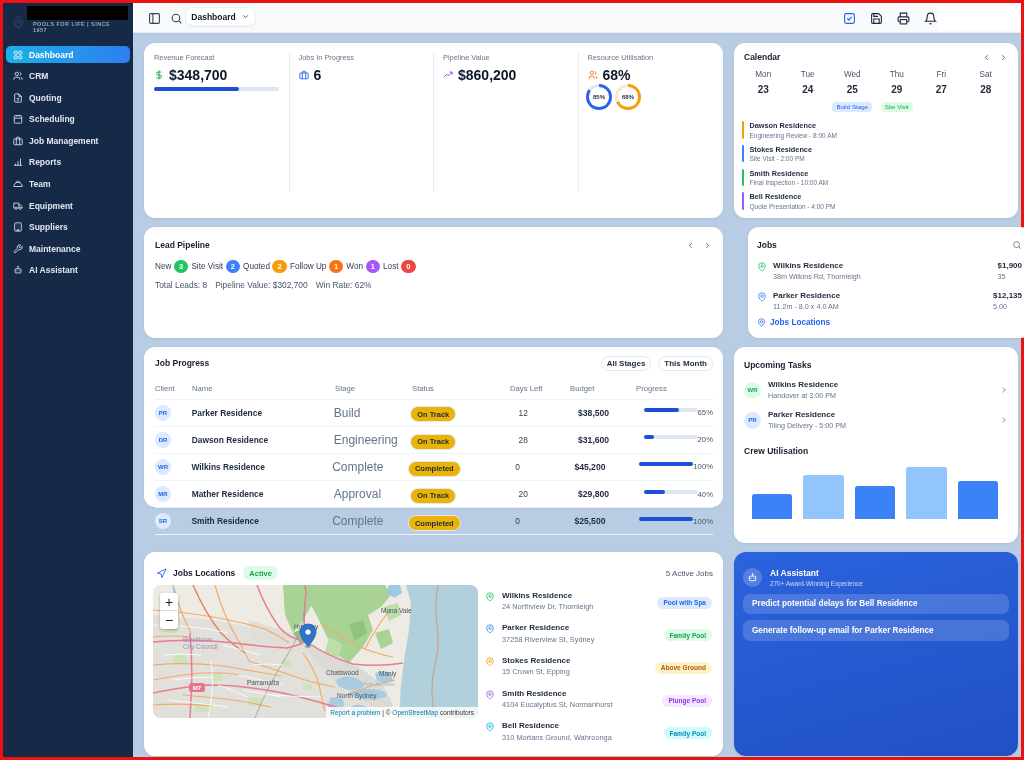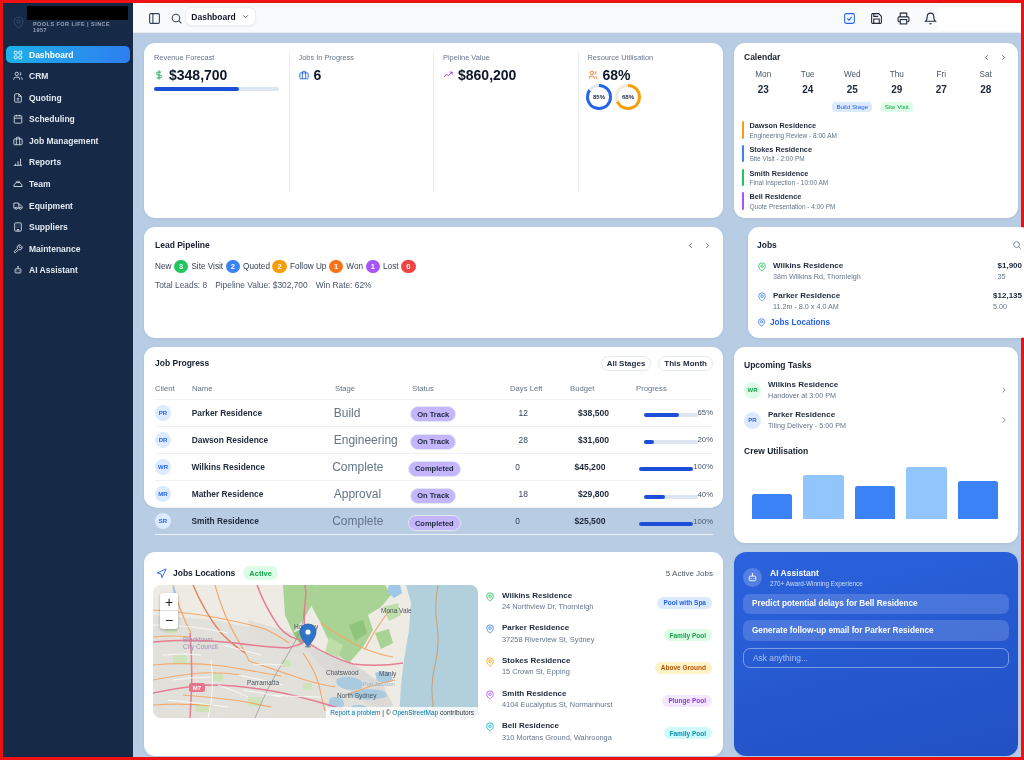--- a/index.html
+++ b/index.html
@@ -63,25 +63,25 @@
 .jrow .r{margin-left:auto;text-align:left;}
 .jlink{display:flex;align-items:center;margin-top:7px;color:#2563eb;font-size:8.2px;font-weight:bold;}
 .jlink svg{width:9px;height:9px;margin-right:4px;}
 
 #prog{left:141px;top:344px;width:579px;height:160px;padding:9px 10px 9px 11px;}
 .prog-head{display:flex;align-items:center;}
 .fbtn{font-size:8px;line-height:9.5px;font-weight:bold;color:#1e293b;background:#fff;border:1px solid #e2e8f0;border-radius:8px;padding:1.5px 5px;margin-left:7px;}
 .thead{display:flex;margin-top:13px;font-size:7.7px;color:#64748b;padding-bottom:6px;border-bottom:1px solid #eef1f5;}
 .trow{display:flex;align-items:center;height:27.2px;border-bottom:1px solid #eef1f5;}
 
-.c1{width:37px;}.c2{width:143px;}.c3{width:77px;}.c4{width:98px;}.c5{width:60px;}.c6{width:66px;}.c7{flex:1;display:flex;align-items:flex-end;}
+.c1{width:37px;}.c2{width:143px;}.c3{width:77px;}.c4{width:98px;}.c5{width:60px;}.c6{width:66px;}.c7{flex:1;display:flex;align-items:flex-start;}
 .av{width:16px;height:16px;border-radius:50%;background:#dbeafe;color:#2563eb;font-size:6px;font-weight:bold;display:flex;align-items:center;justify-content:center;}
 .tname{font-size:8.4px;font-weight:bold;color:#1e293b;}
 .tstage{font-size:12px;color:#64748b;}
-.tpill{display:inline-block;font-size:7.5px;font-weight:bold;color:#1e293b;background:#c4b5fd;border:1px solid #e2e8f0;border-radius:8px;padding:2.5px 6px;}
+.tpill{display:inline-block;font-size:7.5px;font-weight:bold;color:#1e293b;background:#eab308;border:1px solid #e2e8f0;border-radius:8px;padding:2.5px 6px;}
 .tdays{font-size:8.4px;color:#334155;margin-left:11px;}
 .tbud{font-size:8.6px;font-weight:bold;color:#1e293b;}
 .tbar{width:54px;height:4px;border-radius:2px;background:#dde5f0;}
 .tbar i{display:block;height:100%;border-radius:2px;background:#1d4ed8;}
 .tpct{margin-left:auto;font-size:7.7px;color:#475569;}
 
 #tasks{left:731px;top:344px;width:284px;height:196px;padding:13px 9px 10px 10px;}
 .task{display:flex;align-items:center;margin-top:10px;}
 .task .av2{width:17px;height:17px;border-radius:50%;font-size:6px;font-weight:bold;display:flex;align-items:center;justify-content:center;margin-right:7px;}
 .task .t{font-size:8px;font-weight:bold;color:#1e293b;}
@@ -472,21 +472,21 @@
             <span class="tpct">100%</span>
           </span>
         </div>
         <div class="trow">
           <span class="c1">
             <span class="av">MR</span>
           </span>
           <span class="c2 tname">Mather Residence</span>
           <span class="c3 tstage">Approval</span>
           <span class="c4"><span class="tpill">On Track</span></span>
-          <span class="c5 tdays">18</span>
+          <span class="c5 tdays">20</span>
           <span class="c6 tbud">$29,800</span>
           <span class="c7">
             <span class="tbar">
               <i style="width:40%"></i>
             </span>
             <span class="tpct">40%</span>
           </span>
         </div>
         <div class="trow">
           <span class="c1">
@@ -717,15 +717,14 @@
             <path d="M15 13v2"></path>
           </svg>
         </span>
       <div>
           <div class="t">AI Assistant</div>
           <div class="s">270+ Award-Winning Experience</div>
         </div>
     </div>
     <div class="ai-btn">Predict potential delays for Bell Residence</div>
     <div class="ai-btn">Generate follow-up email for Parker Residence</div>
-    <div class="ai-input">Ask anything...</div>
   </div>
 </div>
 
 </body></html>

